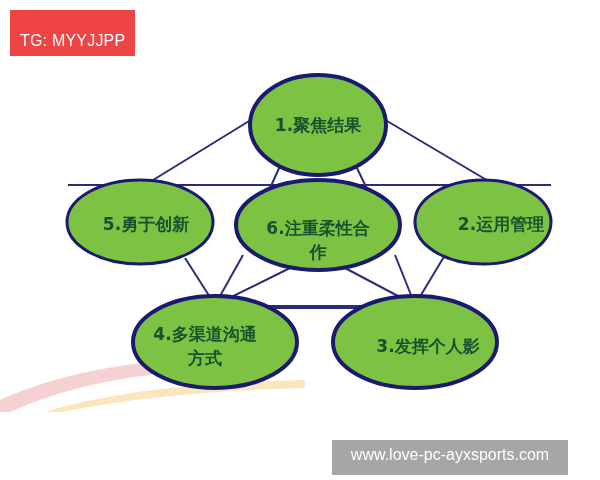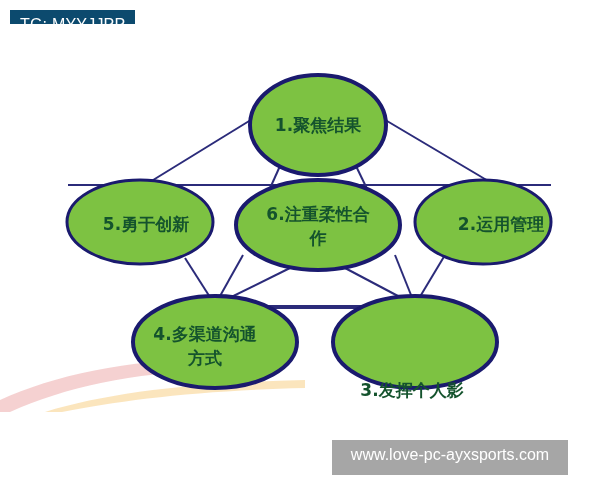--- a/index.html
+++ b/index.html
@@ -1,22 +1,22 @@
 <!DOCTYPE html>
 <html><head>
 <meta charset="utf-8">
 <style>
   html, body { margin: 0; padding: 0; }
   body {
     width: 600px; height: 480px; background: #ffffff; position: relative; overflow: hidden;
     font-family: "DejaVu Sans", sans-serif;
   }
   .tag-badge {
-    position: absolute; left: 10px; top: 10px; height: 14px; padding: 0 10px;
-    background: #0c4a6e; color: #ffffff; font-family: "Liberation Sans", sans-serif;
+    position: absolute; left: 10px; top: 10px; height: 14px; padding: 16px 10px;
+    background: #ef4444; color: #ffffff; font-family: "Liberation Sans", sans-serif;
     font-size: 16px; line-height: 30px; letter-spacing: 0.2px;
   }
   .url-badge {
     position: absolute; left: 332px; top: 440px; width: 236px; height: 35px;
     background: #a6a6a6; color: #ffffff; font-family: "Liberation Sans", sans-serif;
     font-size: 16px; line-height: 30px; text-align: center;
   }
   svg.diagram { position: absolute; left: 0; top: 0; }
   .node-label {
     position: absolute; color: #14532d; font-weight: bold; font-size: 17px;
@@ -68,29 +68,29 @@
     <ellipse cx="415" cy="342" rx="82" ry="46" fill="#7dc242" stroke="#1a1a6e" stroke-width="4"></ellipse>
   </g>
 </svg>
 
 <div class="node-label" style="left:318px; top:125px;">
   <div>1.聚焦结果</div>
 </div>
 <div class="node-label" style="left:140px; top:224px;margin-left:6px;">
   <div>5.勇于创新</div>
 </div>
-<div class="node-label" style="left:318px; top:226px;">
+<div class="node-label" style="left:318px; top:240px;">
   <div>6.注重柔性合</div>
   <div>作</div>
 </div>
 <div class="node-label" style="left:485px; top:224px;margin-left:16px;">
   <div>2.运用管理</div>
 </div>
 <div class="node-label" style="left:205px; top:346px;">
   <div>4.多渠道沟通</div>
   <div>方式</div>
 </div>
-<div class="node-label" style="left:412px; top:346px;margin-top:44px;">
+<div class="node-label" style="left:428px; top:346px;">
   <div>3.发挥个人影</div>
 </div>
 
 <div class="tag-badge">TG: MYYJJPP</div>
 <div class="url-badge">www.love-pc-ayxsports.com</div>
 
 </body></html>

